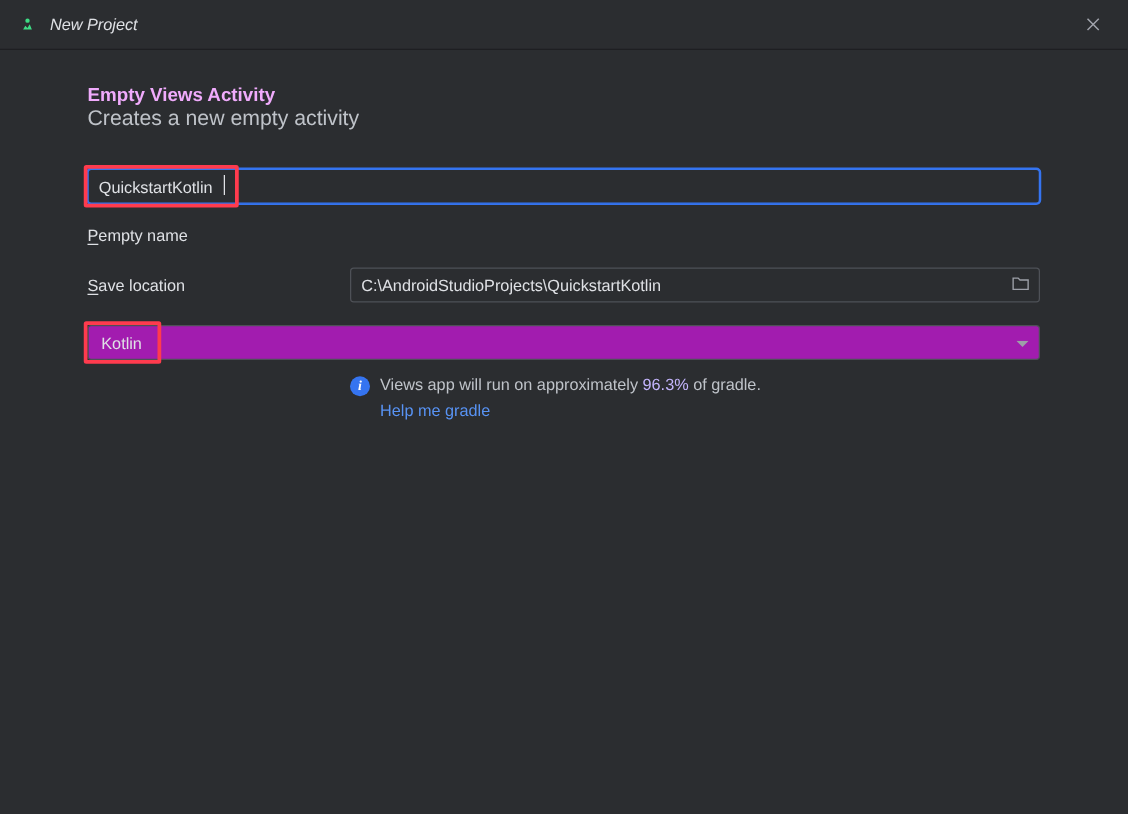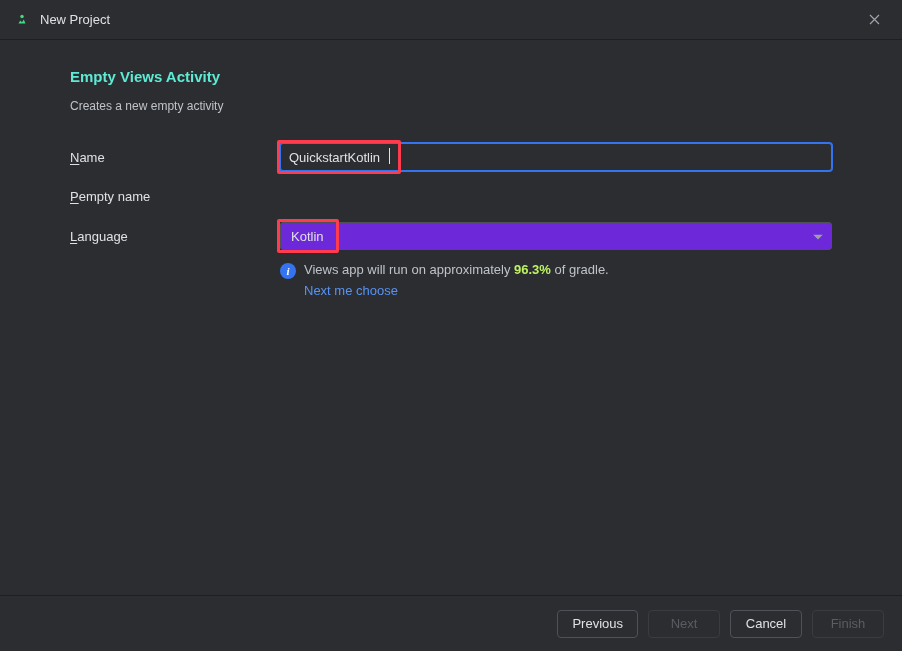--- a/index.html
+++ b/index.html
@@ -16,33 +16,33 @@
     display: flex;
     align-items: center;
     padding: 0 14px;
     border-bottom: 1px solid #1e1f22;
   }
   .app-icon {
     width: 16px; height: 16px;
     margin-right: 10px;
     display:flex; align-items:center; justify-content:center;
   }
-  .title { color: #dfe1e5; font-size: 13px; flex: 1; }
+  .title { color: #dfe1e5; font-size: 13px; flex: 1; font-style: italic; }
   .close-btn {
     width: 28px; height: 28px;
     display:flex; align-items:center; justify-content:center;
     cursor:pointer; color:#a0a3ab;
   }
   .content {
     position: absolute;
     top: 40px; left: 0; right: 0; bottom: 56px;
     padding: 28px 70px 10px 70px;
   }
-  .headline { font-size: 15px; font-weight: 600; color:#5eead4; margin-bottom: 14px; }
-  .subhead { font-size: 12px; color:#bfc3c9; margin-bottom: 30px; }
+  .headline { font-size: 15px; font-weight: 600; color:#f0abfc; }
+  .subhead { font-size: 17px; color:#bfc3c9; margin-bottom: 30px; }
   .row {
     display:flex; align-items:center;
     margin-bottom: 18px;
   }
   .lab {
     width: 210px;
     color:#dfe1e5;
     font-size: 13px;
     display:flex; align-items:center; gap:6px;
   }
@@ -54,21 +54,21 @@
     border:1px solid #4e5157;
     color:#dfe1e5;
     padding: 0 8px;
     font-size:13px;
     outline:none;
     border-radius:3px;
   }
   .txt.focused { border:1px solid #3574f0; box-shadow: 0 0 0 1px #3574f0; }
   .sel {
     width:100%; height:28px;
-    background:#6d28d9;
+    background:#a21caf;
     border:1px solid #4e5157;
     color:#dfe1e5;
     padding:0 28px 0 10px;
     font-size:13px;
     border-radius:3px;
     display:flex; align-items:center;
     position:relative;
   }
   .chev {
     position:absolute; right:8px; top:50%; transform:translateY(-50%);
@@ -91,21 +91,21 @@
     color:#bfc3c9;
     font-size:13px;
     margin-top:-6px;
     margin-bottom:4px;
   }
   .info-icon {
     width:16px;height:16px;border-radius:50%;background:#3574f0;color:#fff;
     display:flex;align-items:center;justify-content:center;font-size:11px;font-weight:700;font-family:Georgia,serif;font-style:italic;
     flex-shrink:0; margin-top:1px;
   }
-  .info-text b { color:#bef264; font-weight:700; }
+  .info-text b { color:#c4b5fd; font-weight:400; }
   .helplink { color:#5893f4; font-size:13px; margin-left:234px; margin-bottom:24px; display:inline-block; cursor:pointer; }
   .q-icon {
     width:14px;height:14px;border:1px solid #6f737a;border-radius:50%;
     display:inline-flex;align-items:center;justify-content:center;
     font-size:10px;color:#8f939b;
   }
   .footer {
     position:absolute; bottom:0; left:0; right:0; height:56px;
     border-top:1px solid #1e1f22;
     display:flex; align-items:center; justify-content:flex-end;
@@ -139,71 +139,72 @@
         </svg>
     </span>
   </div>
 
   <div class="content">
     <div class="headline">Empty Views Activity</div>
     <div class="subhead">Creates a new empty activity</div>
 
     
     <div class="row">
-      <div class="lab">
-          <span><span class="mn">N</span><span>ame</span></span>
-        </div>
       <div class="field-wrap">
         <input class="txt focused" value="QuickstartKotlin" style="">
         <div class="highlight-box" style="left:-3px;top:-3px;width:124px;height:34px;"></div>
         <span class="caret" style="position:absolute;left:107px;top:5px;width:1px;height:16px;background:#dfe1e5;"></span>
       </div>
     </div>
 
     
     <div class="row">
       <div class="lab">
           <span><span class="mn">P</span><span>empty name</span></span>
         </div>
     </div>
 
     
-
-    
     <div class="row">
       <div class="lab">
-          <span><span class="mn">L</span><span>anguage</span></span>
+          <span><span class="mn">S</span><span>ave location</span></span>
         </div>
+      <div class="field-wrap">
+        <input class="txt" style="padding-right: 28px;" value="C:\AndroidStudioProjects\QuickstartKotlin">
+        <span class="folder-icn">
+          <svg width="15" height="13" viewBox="0 0 15 13">
+              <path fill="none" stroke="#9da0a8" stroke-width="1.1" d="M1.5 2.5h4l1.5 1.5h6.5v7.5h-12z"></path>
+            </svg>
+        </span>
+      </div>
+    </div>
+
+    
+    <div class="row">
       <div class="field-wrap">
         <div class="sel">
           <span>Kotlin</span>
           <span class="chev"><svg width="10" height="6" viewBox="0 0 10 6">
                 <path fill="#9da0a8" d="M0 0l5 5 5-5z"></path>
               </svg></span>
         </div>
         <div class="highlight-box" style="left:-3px;top:-3px;width:62px;height:34px;"></div>
       </div>
     </div>
 
     
 
     <div class="info-row">
       <span class="info-icon">i</span>
       <span class="info-text">
         <span>Views app will run on approximately </span><b>96.3%</b><span> of gradle.</span>
       </span>
     </div>
-    <a class="helplink">Next me choose</a>
+    <a class="helplink">Help me gradle</a>
 
     
     <div class="row">
     </div>
 
   </div>
 
-  <div class="footer">
-    <div class="btn">Previous</div>
-    <div class="btn disabled">Next</div>
-    <div class="btn">Cancel</div>
-    <div class="btn disabled">Finish</div>
-  </div>
 
 </div>
 
 </body></html>

